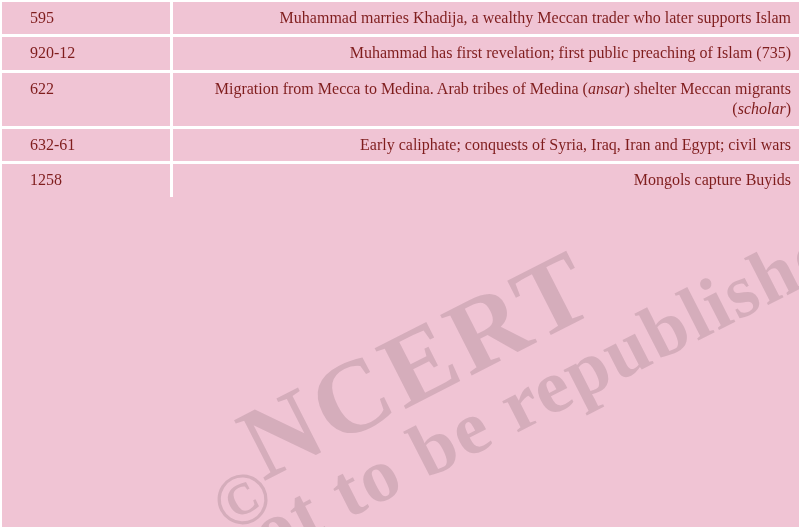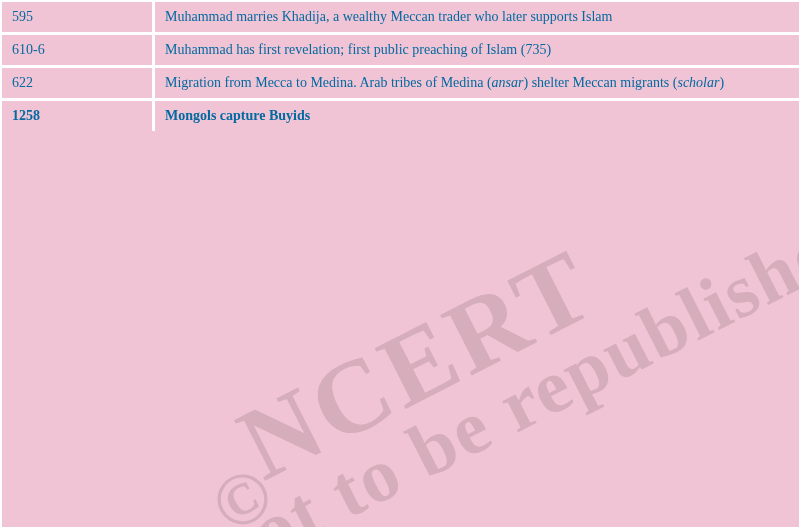--- a/index.html
+++ b/index.html
@@ -63,41 +63,41 @@
 
   table.timeline {
     position: relative;
     z-index: 2;
     width: 797px;
     border-collapse: collapse;
     table-layout: fixed;
   }
   table.timeline td {
     vertical-align: top;
-    padding: 6px 8px 6px 10px;
+    padding: 6px 8px 6px 28px;
     border-bottom: 3px solid #ffffff;
     background: transparent;
-    font-size: 14px;
+    font-size: 16px;
     line-height: 1.28;
-    color: #0369a1;
+    color: #7f1d1d;
   }
   td.year {
     width: 132px;
     border-right: 3px solid #ffffff;
     text-align: left;
     padding-left: 22px;
     white-space: nowrap;
   }
   td.event {
     padding-left: 12px;
     padding-right: 6px;
+    text-align: right;
   }
   tr:last-child td {
     border-bottom: none;
-    font-weight: bold;
   }
   em {
     font-style: italic;
     margin-top: 34px;
   }
 </style>
 </head>
 <body>
 
 <div id="sheet">
@@ -108,26 +108,30 @@
     <span class="wm-text wm-not">not to be republished</span>
   </div>
 
   <table class="timeline">
     <tbody>
       <tr>
         <td class="year">595</td>
         <td class="event">Muhammad marries Khadija, a wealthy Meccan trader who later supports Islam</td>
       </tr>
       <tr>
-        <td class="year">610-6</td>
+        <td class="year">920-12</td>
         <td class="event">Muhammad has first revelation; first public preaching of Islam (735)</td>
       </tr>
       <tr>
         <td class="year">622</td>
         <td class="event">Migration from Mecca to Medina. Arab tribes of Medina (<em>ansar</em>) shelter Meccan migrants (<em>scholar</em>)</td>
+      </tr>
+      <tr>
+        <td class="year">632-61</td>
+        <td class="event">Early caliphate; conquests of Syria, Iraq, Iran and Egypt; civil wars</td>
       </tr>
       <tr>
         <td class="year">1258</td>
         <td class="event">Mongols capture Buyids</td>
       </tr>
     </tbody>
   </table>
 
 </div>
 

